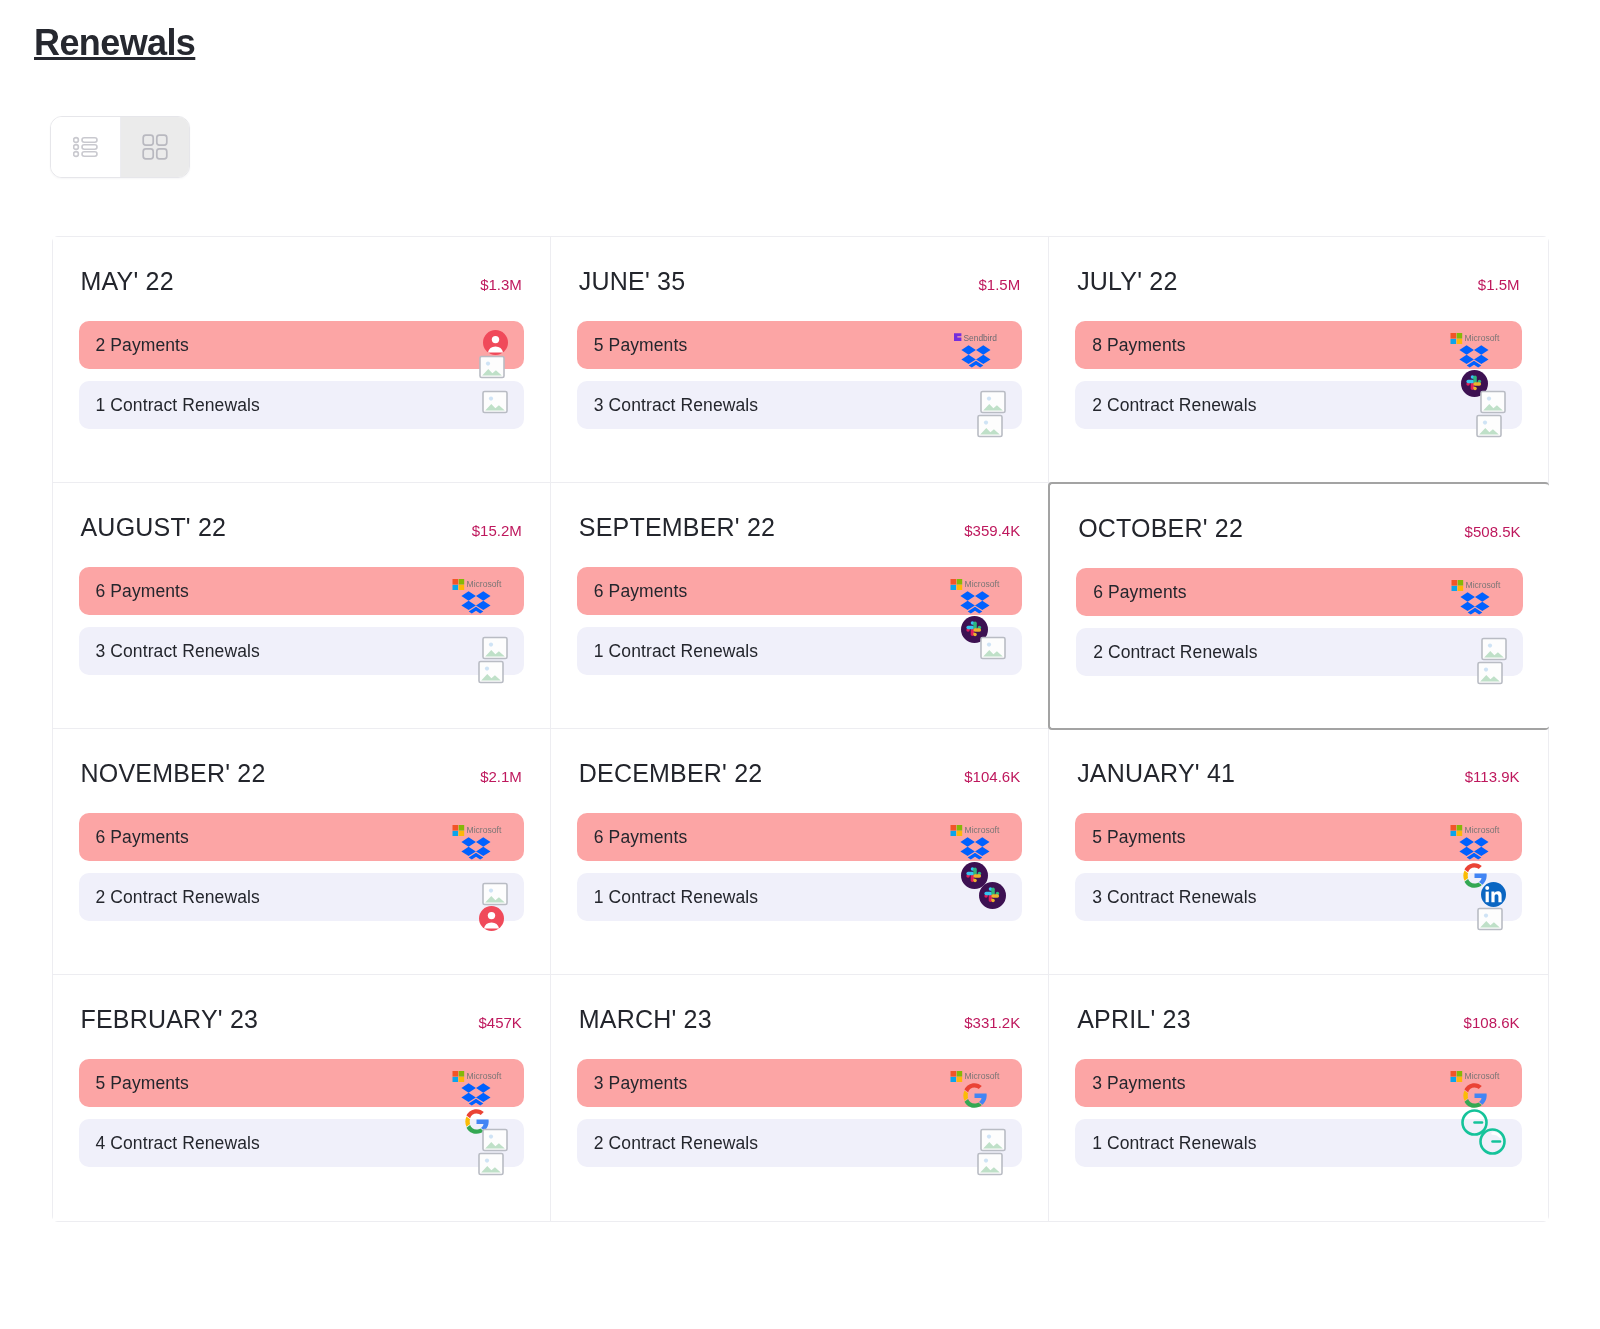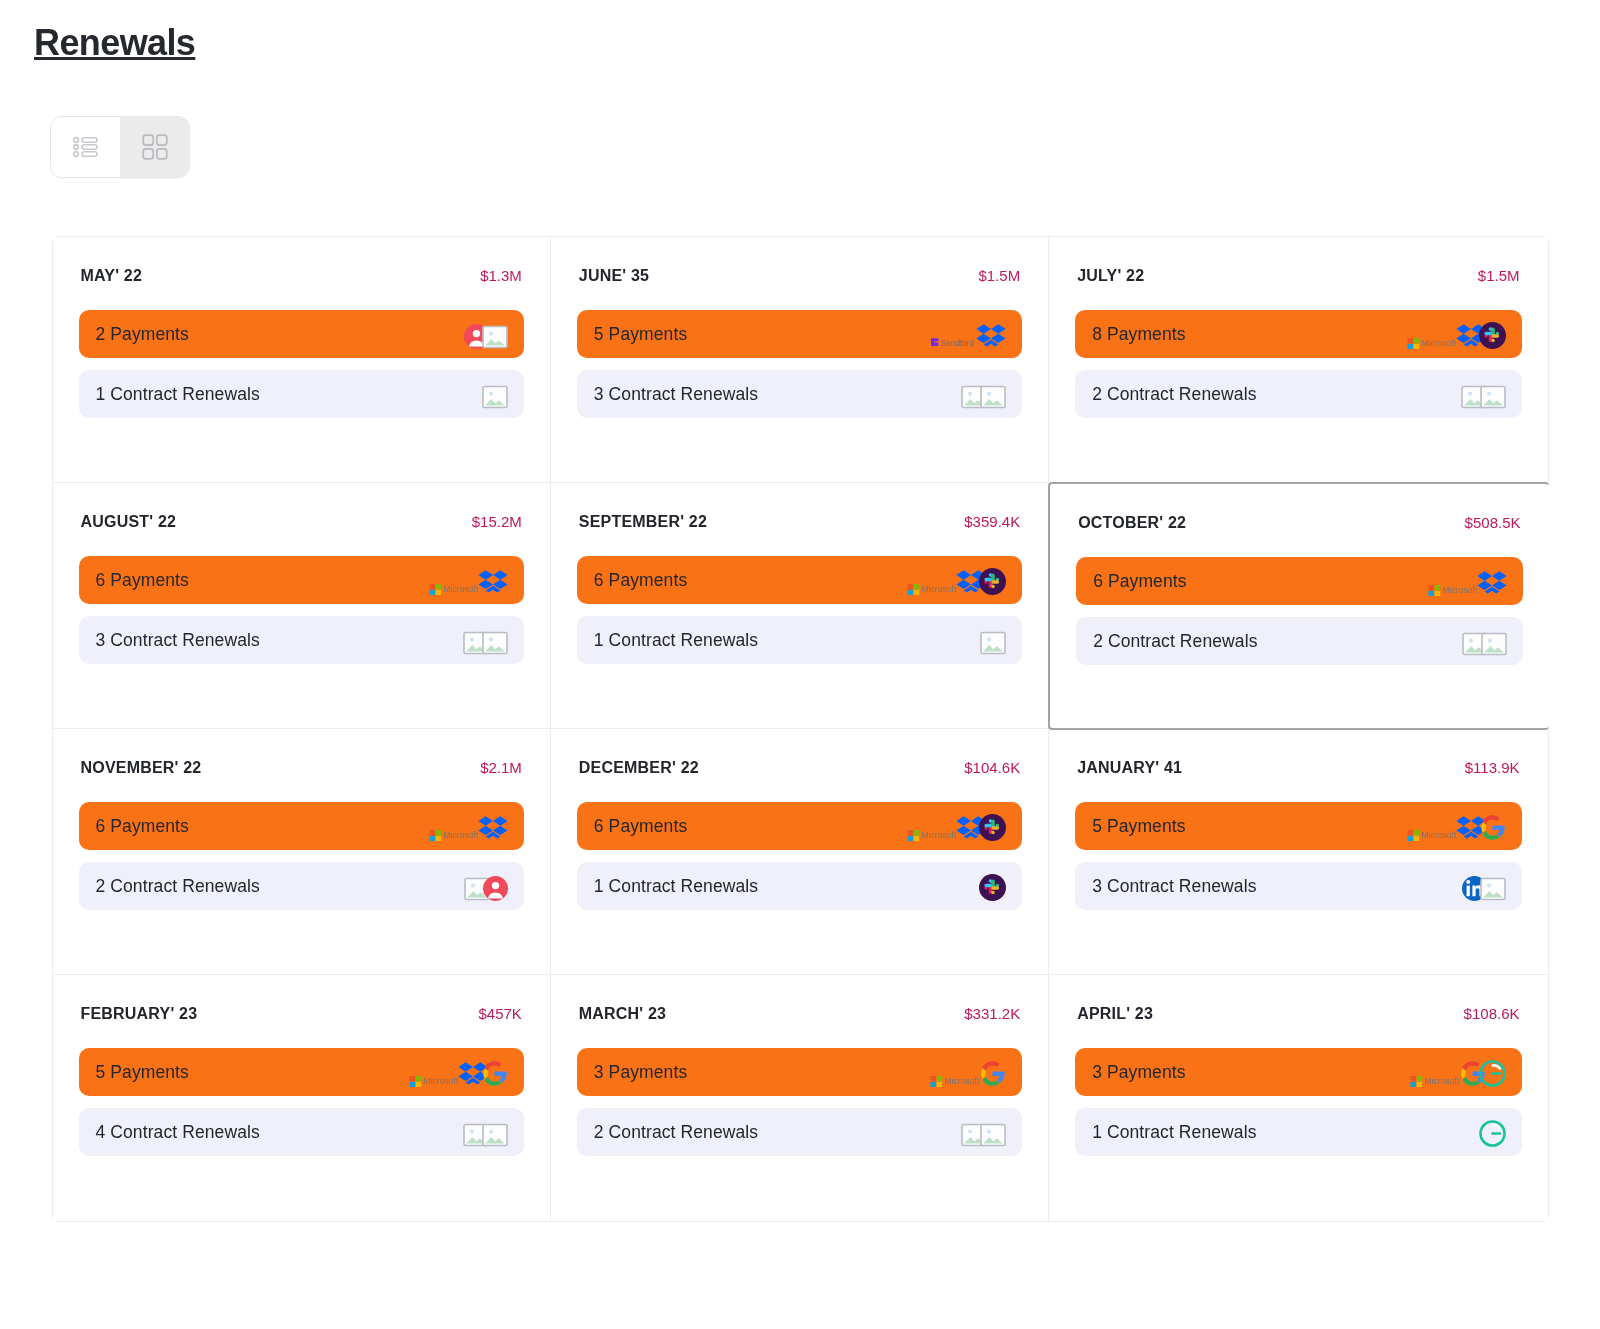--- a/index.html
+++ b/index.html
@@ -87,56 +87,56 @@
   }
 
   .card-head {
     display: flex;
     align-items: baseline;
     justify-content: space-between;
     padding: 0 2px 0 2px;
     margin-bottom: 25px;
   }
   .card-month {
-    font-size: 16px;
-    font-weight: 700;
+    font-size: 25px;
+    font-weight: 400;
     letter-spacing: 0.2px;
     color: #23252c;
     white-space: nowrap;
   }
   .card-amount {
     font-size: 15px;
     font-weight: 400;
     color: #be185d;
     white-space: nowrap;
   }
 
   .stat-row {
     height: 48px;
     border-radius: 10px;
     display: flex;
     align-items: center;
     justify-content: space-between;
     padding: 0 16px 0 17px;
     margin-bottom: 12px;
   }
-  .stat-row.payments { background: #f97316; }
+  .stat-row.payments { background: #fca5a5; }
   .stat-row.renewals { background: #f0f0fa; margin-bottom: 16px; }
   .stat-label {
     font-size: 17.5px;
     font-weight: 500;
     color: #24262d;
     letter-spacing: 0.1px;
   }
 
   
   .logo-stack {
     display: flex;
-    align-items: flex-end;
-    flex-direction: row;
+    align-items: center;
+    flex-direction: column;
     height: 30px;
   }
   .logo-stack .logo { margin-left: -7px; }
   .logo-stack .logo:first-child { margin-left: 0; }
   .logo {
     position: relative;
     display: flex;
     align-items: center;
     justify-content: center;
     flex: 0 0 auto;

